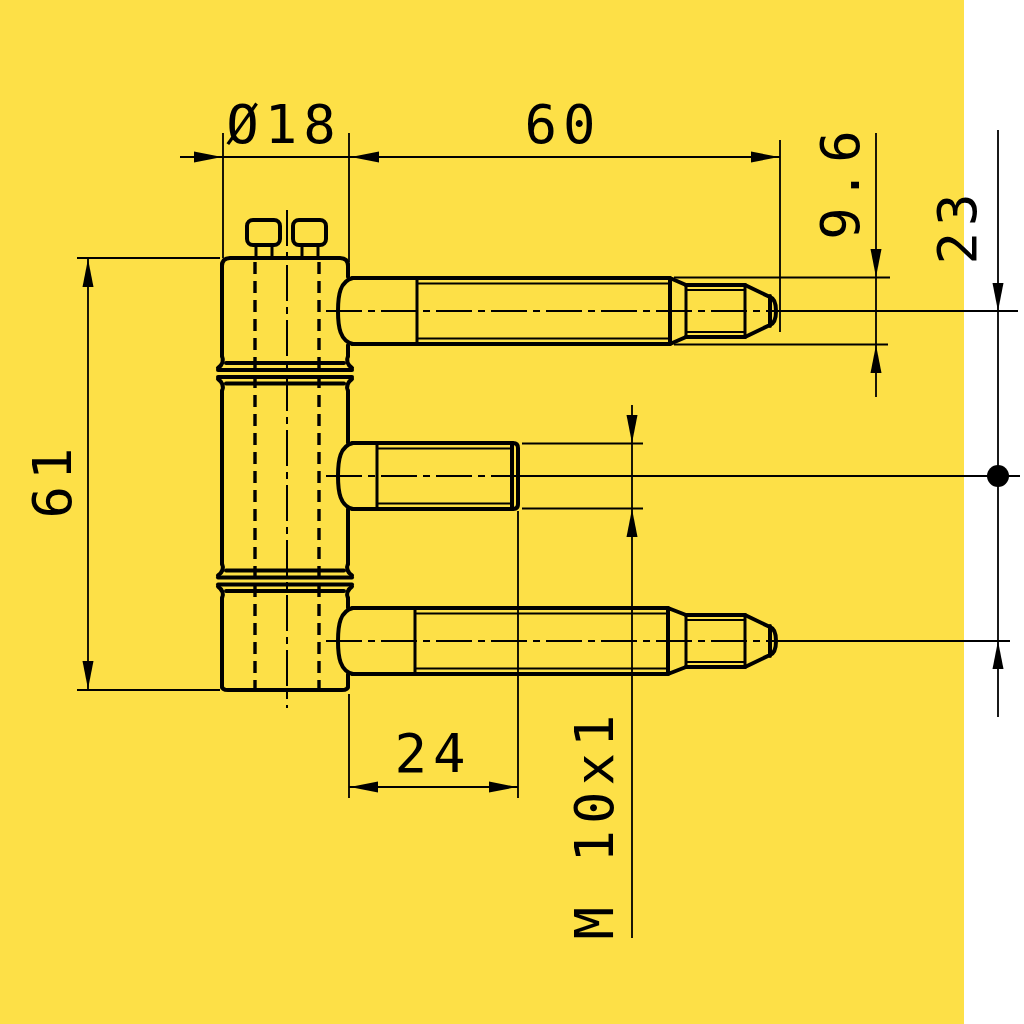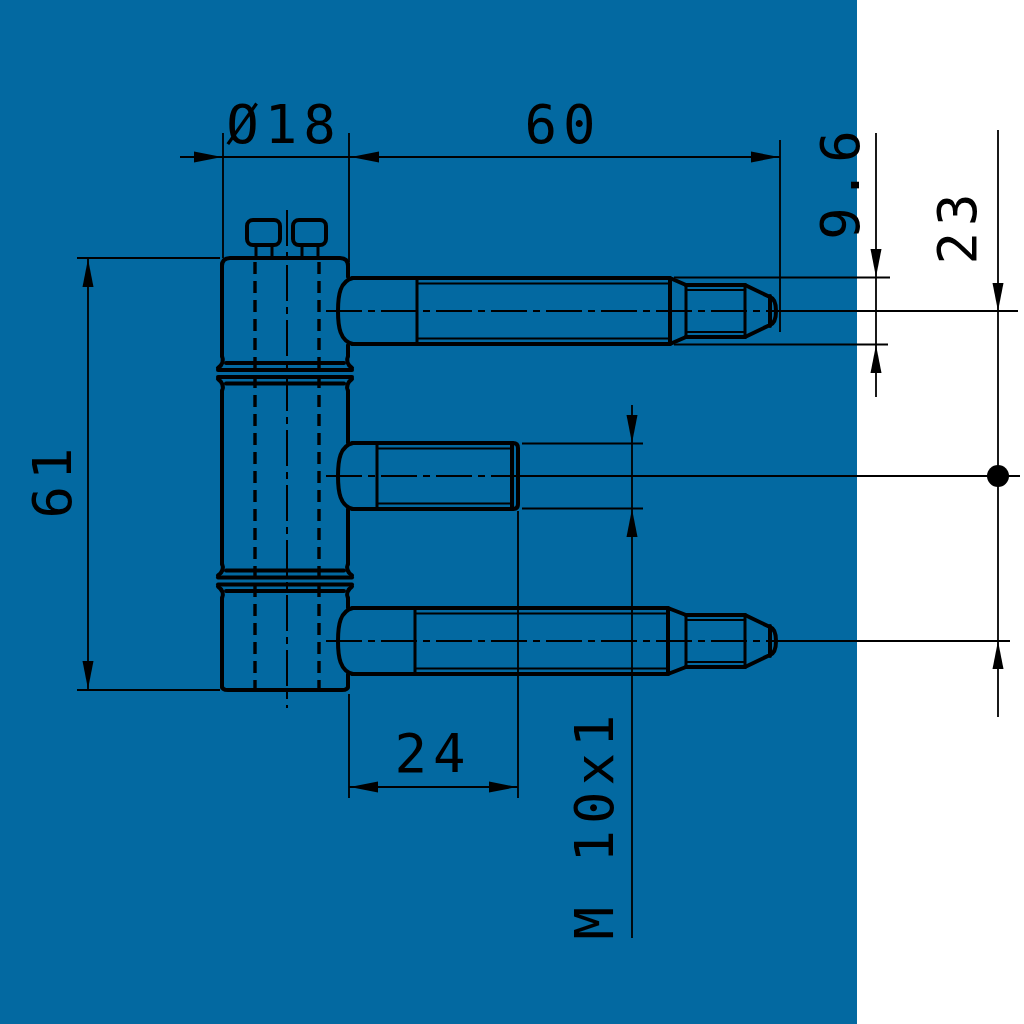--- a/index.html
+++ b/index.html
@@ -1,16 +1,16 @@
 <!DOCTYPE html>
 <html><head>
 <meta charset="utf-8">
 <style>
   html,body{margin:0;padding:0;background:#ffffff;}
-  .stage{width:857px;height:1024px;position:relative;background:#0369a1;}
+  .stage{width:964px;height:1024px;position:relative;background:#fde047;}
   svg{display:block;}
   .thick{stroke:#000;stroke-width:4;fill:none;stroke-linecap:round;stroke-linejoin:round;}
   .med{stroke:#000;stroke-width:3;fill:none;stroke-linecap:round;}
   .thin{stroke:#000;stroke-width:1.8;fill:none;stroke-linecap:butt;}
   .hidden-line{stroke:#000;stroke-width:3.4;fill:none;stroke-dasharray:12 7;}
   .center-line{stroke:#000;stroke-width:2;fill:none;stroke-dasharray:36 6 7 6;}
   .arrow{fill:#000;stroke:none;}
   .dot{fill:#000;stroke:none;}
   text{font-family:"DejaVu Sans Mono","Liberation Mono",monospace;
        font-size:54px;letter-spacing:6px;fill:#000;}

